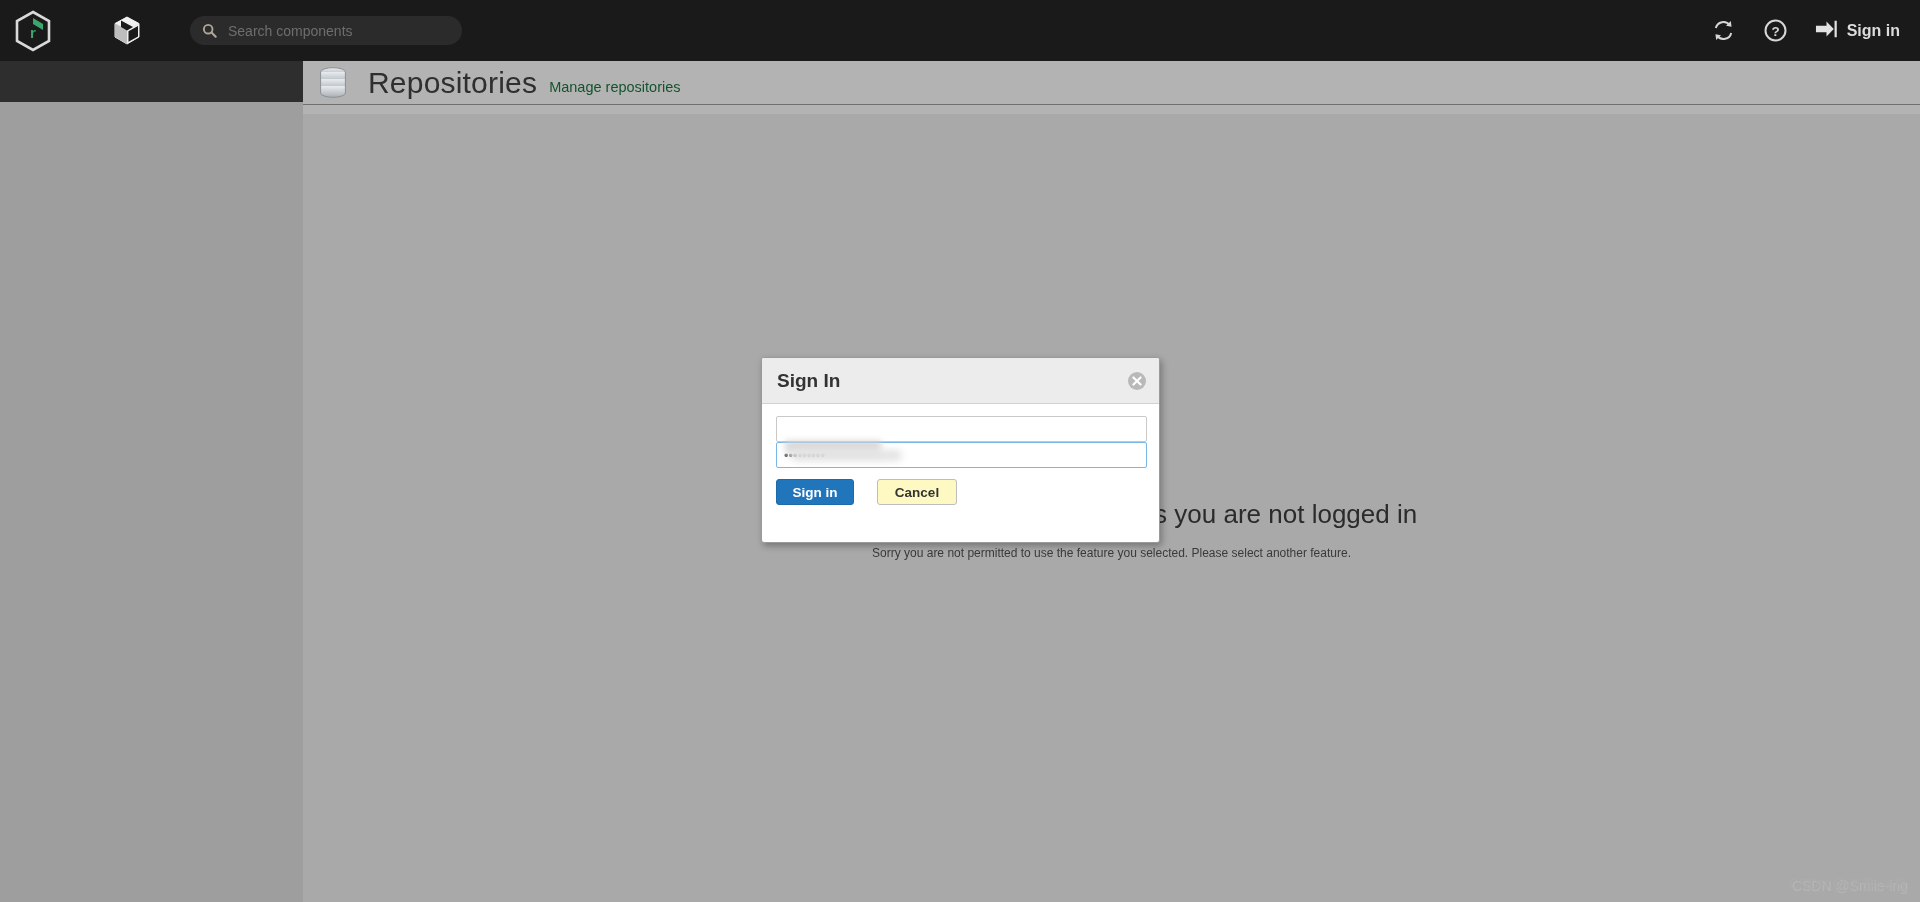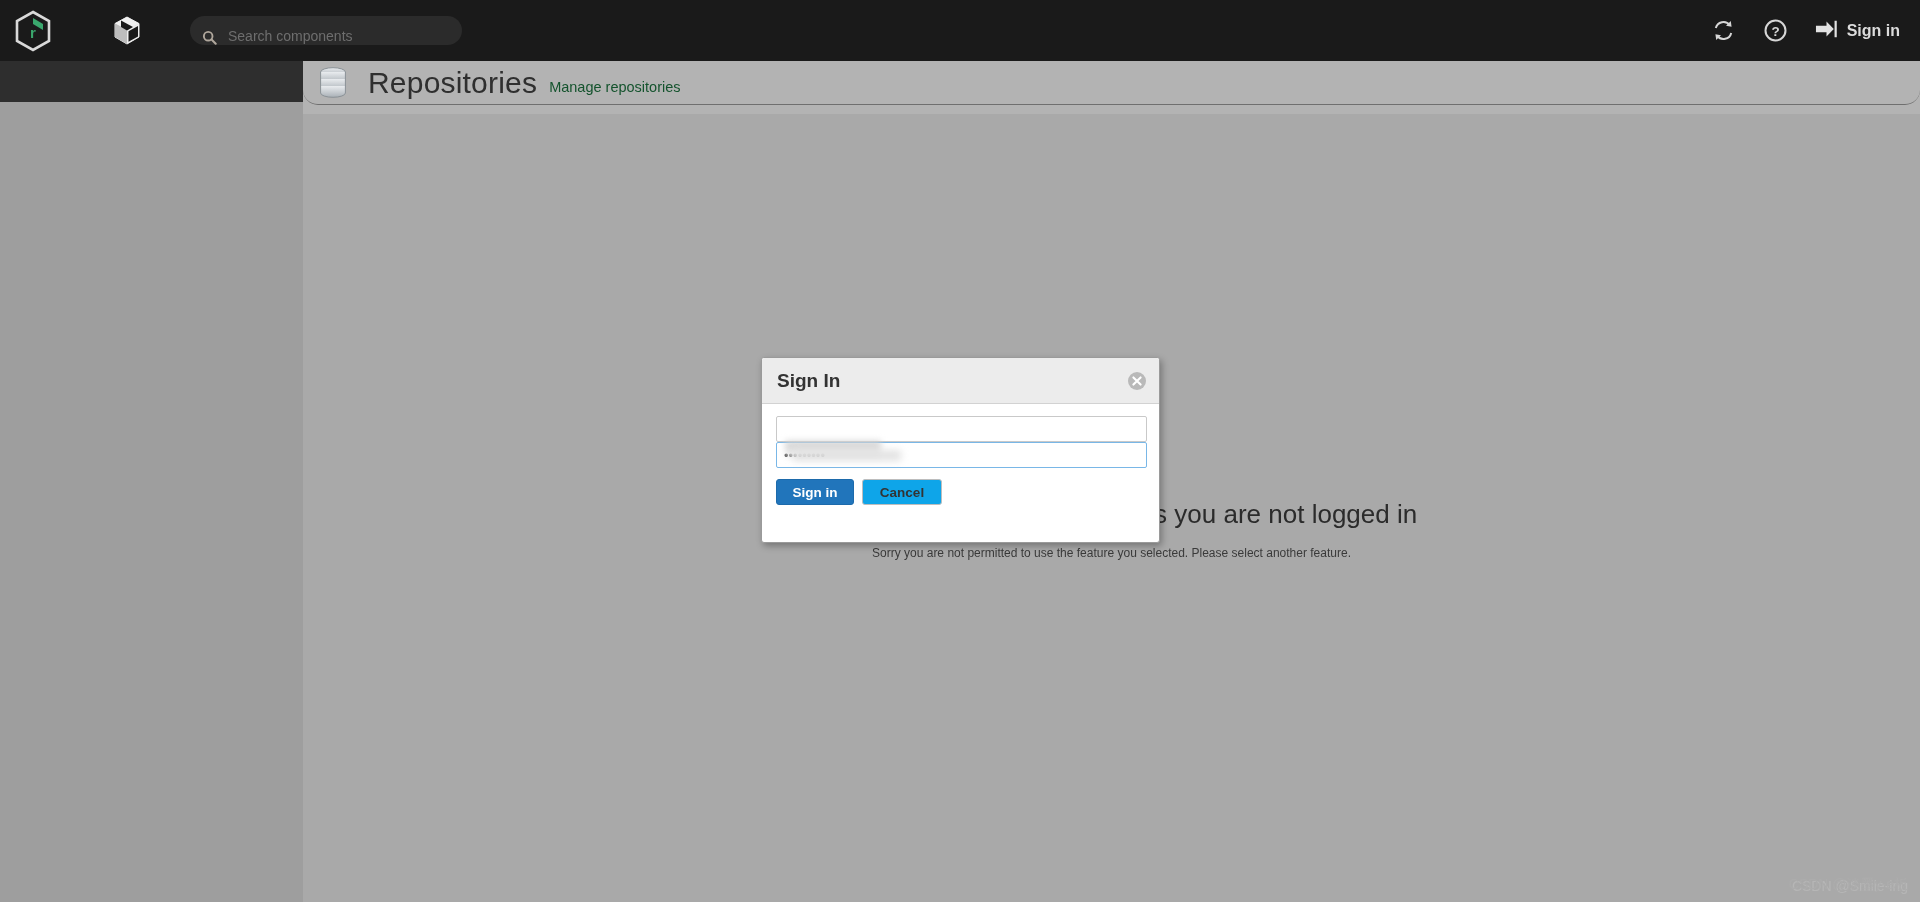--- a/index.html
+++ b/index.html
@@ -26,21 +26,21 @@
     color: #d8d8d8; font-size: 17.5px; font-weight: bold;
     letter-spacing: .1px; white-space: nowrap;
   }
   .brand-sub { color: #9b9b9b; font-size: 12.5px; margin-top: 4px; }
 
   .cube-icon { margin-left: 58px; width: 34px; height: 34px; display:flex; align-items:center; justify-content:center;}
 
   .search-wrap {
     margin-left: 46px; width: 272px; height: 29px;
     background: #2b2b2b; border-radius: 15px;
-    display: flex; align-items: flex-end; padding: 0 12px;
+    display: flex; align-items: center; padding: 0 12px;
   }
   .search-ico { width: 15px; height: 15px; flex: 0 0 auto; }
   .search-input {
     flex: 1; background: transparent; border: 0; outline: 0;
     color: #cfcfcf; font-size: 14px; margin-left: 9px;
     font-family: "Liberation Sans", sans-serif;
   }
   .search-input::placeholder { color: #6e6e6e; }
 
   .topbar-right {
@@ -66,21 +66,20 @@
 
   
   .content {
     position: absolute; left: 303px; top: 61px; right: 0; bottom: 0;
     background: #b3b3b3;
   }
   .page-head {
     position: relative; height: 44px;
     display: flex; align-items: center; padding-left: 15px;
     border-bottom: 1px solid #6f6f6f;
-    border-radius: 15px;
   }
   .db-icon { width: 30px; height: 34px; flex:0 0 auto; }
   .page-title {
     margin-left: 20px; font-size: 30px; color: #2f2f2f;
     font-weight: normal; letter-spacing: .2px;
   }
   .page-sub { margin-left: 12px; font-size: 14.5px; color: #14532d; padding-top: 9px;}
 
   .page-body {
     position: absolute; left: 0; top: 53px; right: 0; bottom: 0;
@@ -139,21 +138,21 @@
   .modal-actions { margin-top: 11px; display: flex; gap: 8px; }
   .btn {
     height: 26px; border-radius: 3px; font-size: 13.5px; font-weight: bold;
     cursor: pointer; font-family: "Liberation Sans", sans-serif;
     display: flex; align-items: center; justify-content: center;
   }
   .btn-primary {
     background: #2175bb; border: 1px solid #1d6aab; color: #fff; width: 78px;
   }
   .btn-default {
-    background: #0ea5e9; border: 1px solid #bdbdbd; color: #333; width: 80px;
+    background: #fef9c3; border: 1px solid #bdbdbd; color: #333; width: 80px; margin-left: 15px;
   }
 
   
   .watermark {
     position: absolute; right: 12px; bottom: 8px;
     font-size: 14px; color: #b7b7b7;
     white-space: nowrap; opacity: .95;
     font-family: "Liberation Sans", sans-serif;
   }
   .watermark .wm2 {

